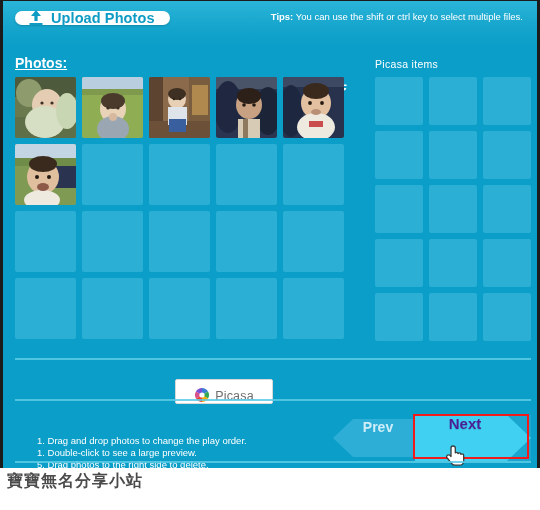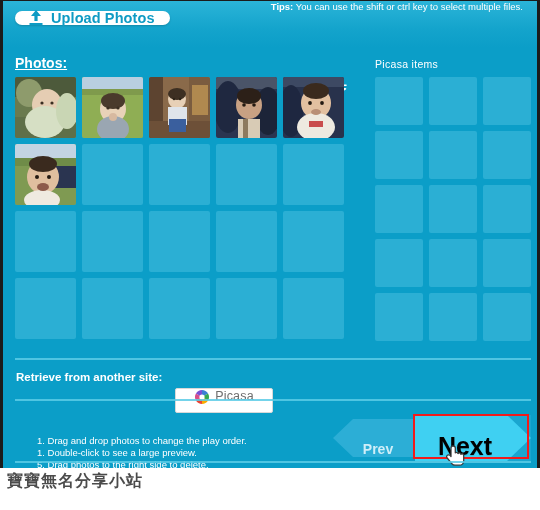--- a/index.html
+++ b/index.html
@@ -68,21 +68,21 @@
     color: #0e9bc4;
     font-size: 14.5px;
     font-weight: bold;
     letter-spacing: 0.1px;
   }
 
   
   .tips {
     position: absolute;
     right: 14px;
-    top: 0;
+    top: 10px;
     font-size: 9.5px;
     color: #ffffff;
     white-space: nowrap;
   }
   .tips b { font-weight: bold; }
 
   
   .photos-label {
     position: absolute;
     left: 12px;
@@ -165,28 +165,28 @@
     position: absolute;
     left: 13px;
     top: 370px;
     color: #ffffff;
     font-size: 11.5px;
     font-weight: bold;
   }
   .picasa-btn {
     position: absolute;
     left: 172px;
-    top: 387px;
+    top: 378px;
     width: 96px;
     height: 23px;
     background: #ffffff;
     border: 1px solid #d8d8d8;
     border-radius: 2px;
     display: flex;
-    align-items: flex-start;
+    align-items: flex-end;
     justify-content: center;
     gap: 5px;
     cursor: pointer;
   }
   .picasa-icon { width: 16px; height: 16px; flex: none; }
   .picasa-label {
     color: #6d6d6d;
     font-size: 12.5px;
     letter-spacing: 0.2px;
   }
@@ -222,33 +222,33 @@
     top: 414px;
     width: 116px;
     height: 46px;
     cursor: pointer;
   }
   .btn-text {
     position: absolute;
     left: 0; top: 0;
     width: 100%; height: 100%;
     display: flex;
-    align-items: flex-end;
+    align-items: flex-start;
     justify-content: center;
     pointer-events: none;
   }
   .prev-text {
     color: #cfeef8;
     font-size: 14px;
     font-weight: bold;
     padding-left: 10px;
   }
   .next-text {
-    color: #000000;
-    font-size: 25px;
+    color: #4c1d95;
+    font-size: 15px;
     font-weight: bold;
     padding-right: 16px;
     text-shadow: 0 1px 1px rgba(0,0,0,0.12);
   }
   .highlight-box {
     position: absolute;
     left: 410px;
     top: 413px;
     width: 116px;
     height: 45px;
@@ -439,21 +439,20 @@
       <div class="slot"></div>
       <div class="slot"></div>
       <div class="slot"></div>
       <div class="slot"></div>
       <div class="slot"></div>
       <div class="slot"></div>
     </div>
 
     <div class="divider d1"></div>
 
-    <div class="retrieve-label">Retrieve from another site:</div>
     <div class="picasa-btn">
       <svg class="picasa-icon" viewBox="0 0 32 32">
         <g transform="translate(16,16)">
           <path d="M0 0 L0 -14 A14 14 0 0 1 12.1 -7 Z" fill="#3b7fd4"></path>
           <path d="M0 0 L12.1 -7 A14 14 0 0 1 12.1 7 Z" fill="#34a853"></path>
           <path d="M0 0 L12.1 7 A14 14 0 0 1 0 14 Z" fill="#f9ab00"></path>
           <path d="M0 0 L0 14 A14 14 0 0 1 -12.1 7 Z" fill="#ea4335"></path>
           <path d="M0 0 L-12.1 7 A14 14 0 0 1 -12.1 -7 Z" fill="#d94f8a"></path>
           <path d="M0 0 L-12.1 -7 A14 14 0 0 1 0 -14 Z" fill="#7b4fd4"></path>
           <circle cx="0" cy="0" r="5.2" fill="#ffffff"></circle>

